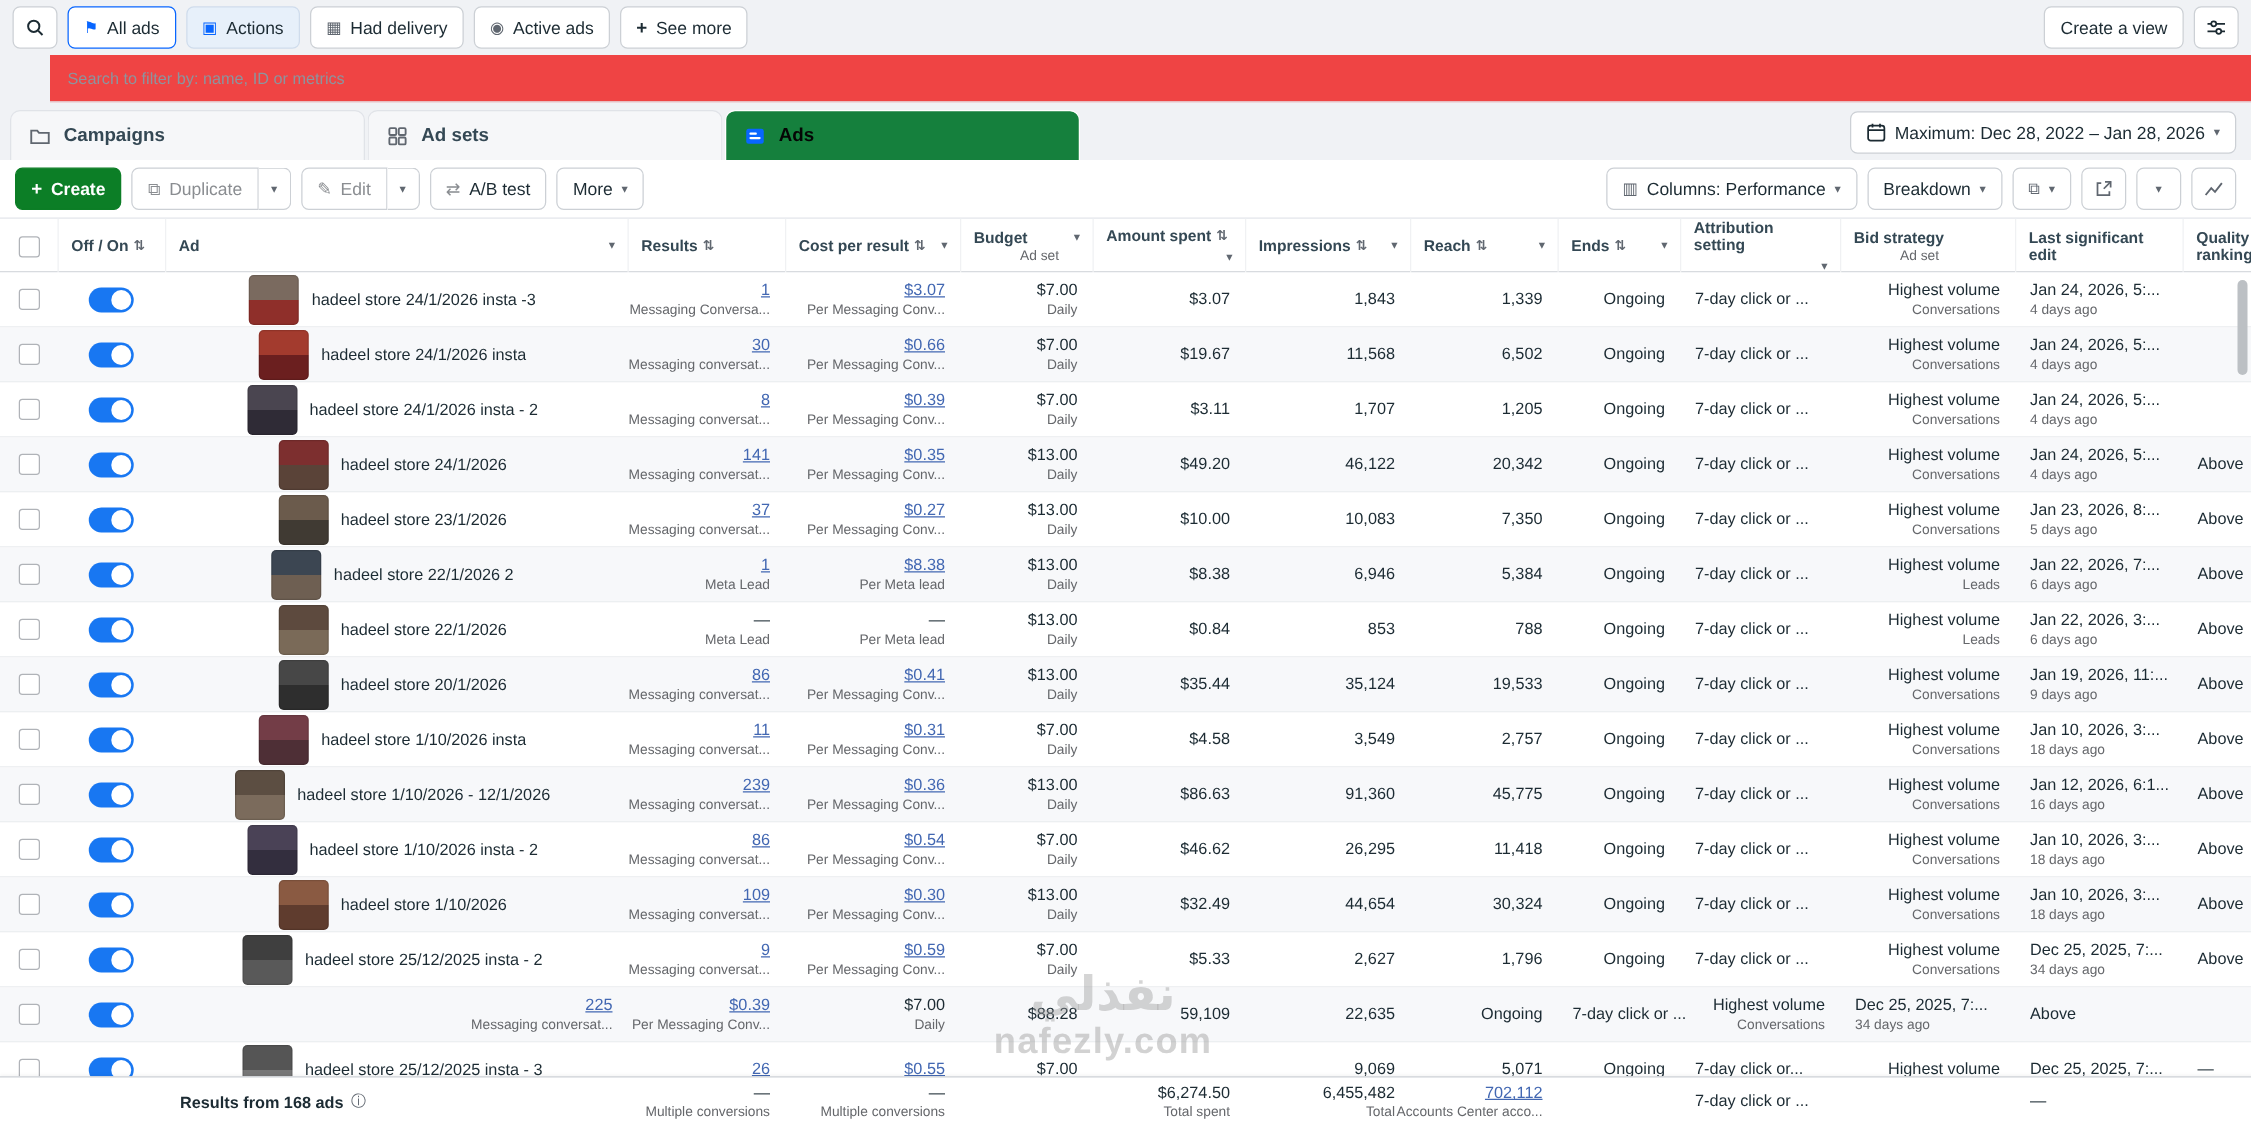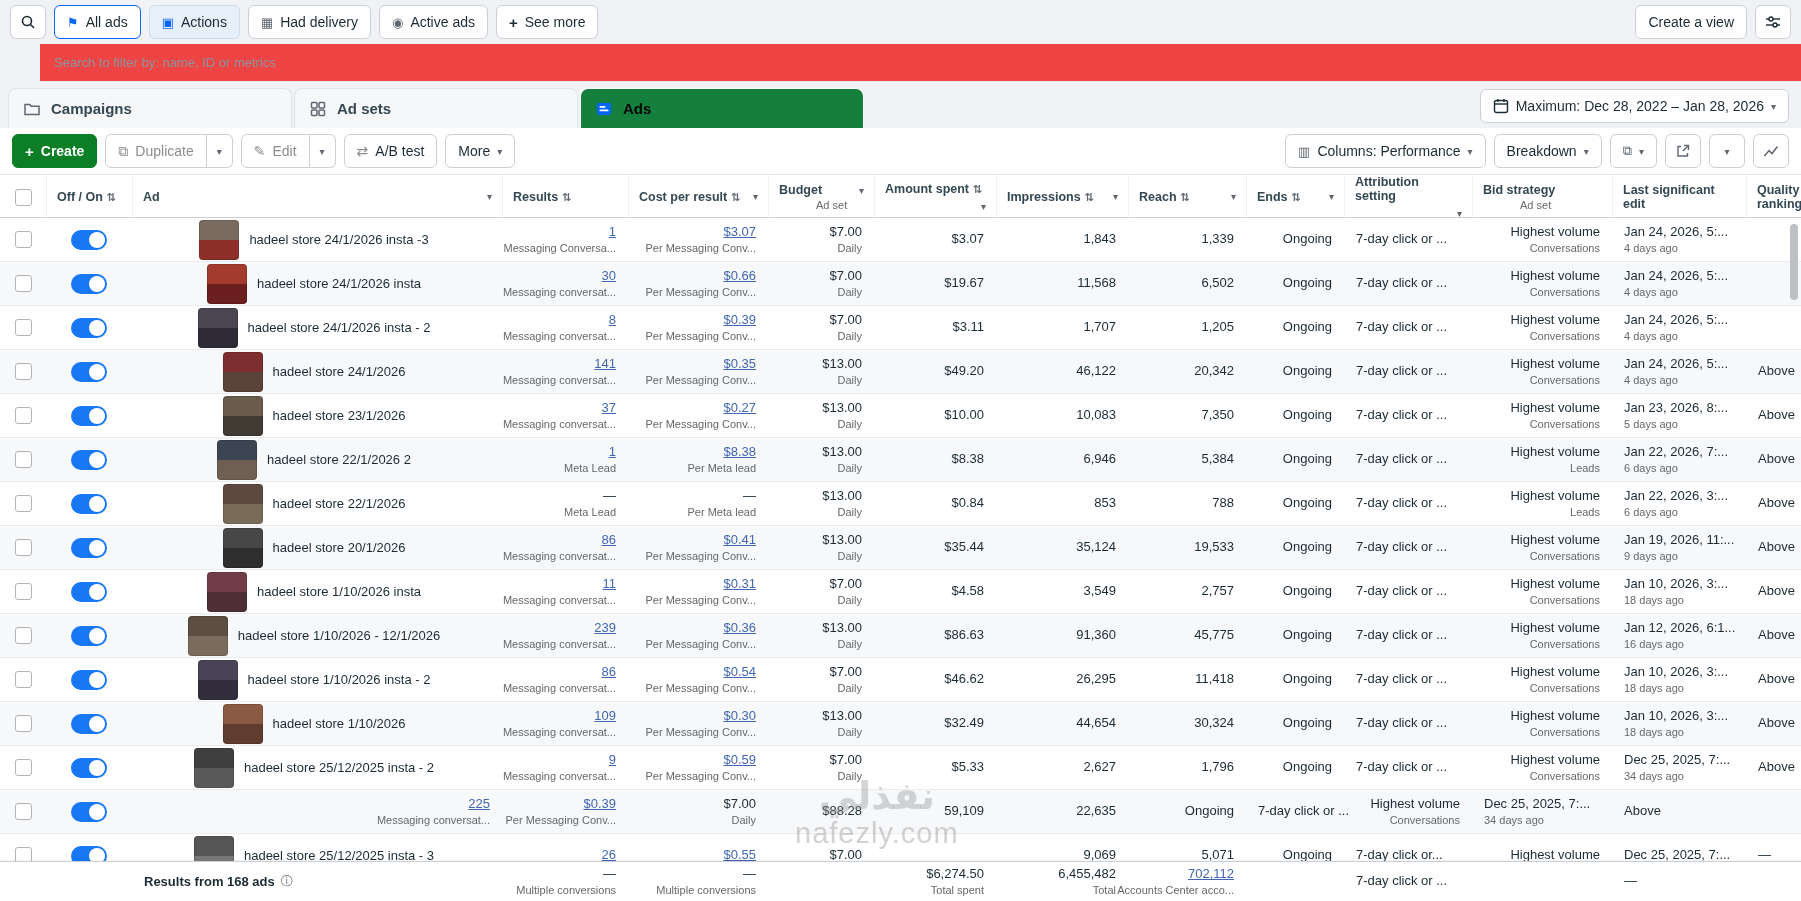--- a/index.html
+++ b/index.html
@@ -69,21 +69,21 @@
   
   .tfoot{position:absolute;left:0;bottom:0;height:40px;background:#fff;border-top:1px solid #ccd0d5;z-index:5;box-shadow:0 -1px 3px rgba(0,0,0,.05);}
   .footlab{flex-direction:row;align-items:center;gap:6px;justify-content:flex-start;}
   .flabel{font-weight:700;font-size:13px;color:#1c2b33;}
   .finfo{font-size:12px;color:#606770;cursor:pointer;}
 
   
   .vscroll{position:absolute;right:3px;top:224px;width:8px;height:76px;background:#bcc0c4;border-radius:4px;z-index:8;cursor:pointer;}
   .watermark{position:absolute;left:795px;top:776px;z-index:6;pointer-events:none;text-align:center;}
   .wm1{font-size:38px;font-weight:700;color:rgba(150,150,150,.40);line-height:1.1;}
-  .wm2{font-size:29px;font-weight:400;letter-spacing:1px;color:rgba(160,160,160,.48);line-height:1.1;}
+  .wm2{font-size:29px;font-weight:700;letter-spacing:1px;color:rgba(160,160,160,.48);line-height:1.1;}
   svg{display:block;}
 </style>
 </head>
 <body>
 
 <div class="app">
 
   <div class="fbar">
     <button class="btn iconbtn">
       <span>

